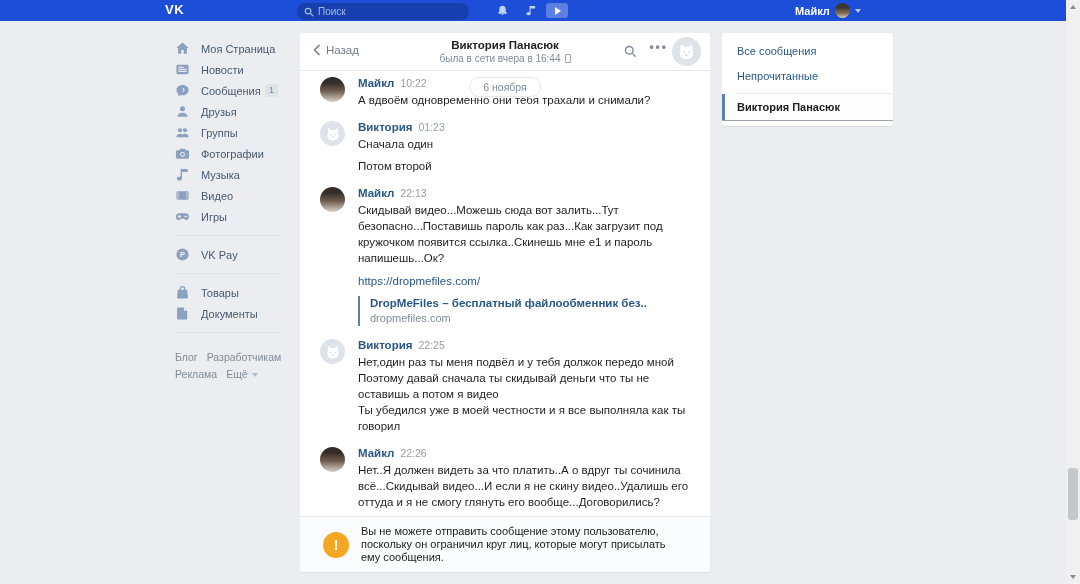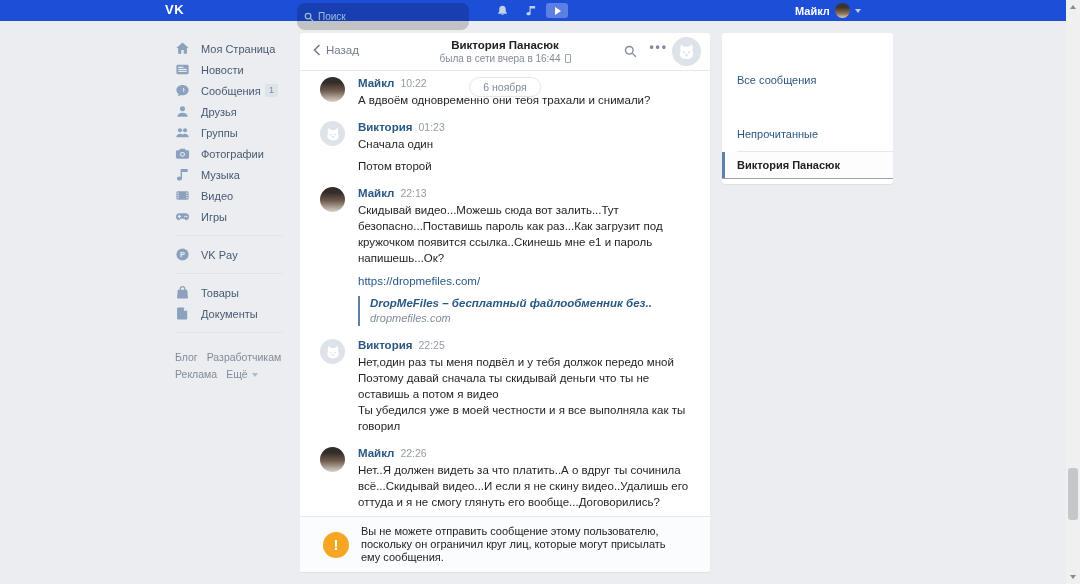--- a/index.html
+++ b/index.html
@@ -2,21 +2,21 @@
 <html><head>
 <meta charset="utf-8">
 <style>
   html,body{margin:0;padding:0;}
   body{width:1080px;height:584px;overflow:hidden;font-family:"Liberation Sans","DejaVu Sans",sans-serif;}
   #app{position:relative;width:1080px;height:584px;background:#ebedf0;overflow:hidden;}
 
   
   .topbar{position:absolute;left:0;top:0;width:1066px;height:21px;background:#1d4ed8;padding-left:48px;}
   .logo{position:absolute;left:165px;top:2px;color:#fff;font-weight:bold;font-size:13px;letter-spacing:.5px;cursor:pointer;}
-  .search{position:absolute;left:297px;top:3px;width:172px;height:27px;border-radius:8px;background:rgba(0,0,0,0.18);display:flex;align-items:center;padding:0 7px;box-sizing:border-box;justify-content:space-between;}
+  .search{position:absolute;left:297px;top:3px;width:172px;height:17px;border-radius:8px;background:rgba(0,0,0,0.18);display:flex;align-items:center;padding:0 7px;box-sizing:border-box;justify-content:space-between;}
   .search .sico{color:#9fbbdb;display:flex;margin-right:4px;}
   .search input{flex:1;background:none;border:0;outline:0;font-size:10px;color:#e6eef7;padding:0;}
   .search input::placeholder{color:#9fbbdb;}
   .tb-ico{position:absolute;display:flex;color:#bdd3ea;cursor:pointer;}
   .tb-bell{left:496px;top:4px;}
   .tb-note{left:525px;top:4px;}
   .tb-video{position:absolute;left:546px;top:3px;width:22px;height:15px;background:rgba(255,255,255,0.28);border-radius:3px;display:flex;align-items:center;justify-content:center;cursor:pointer;}
   .tb-play{width:0;height:0;border-left:6px solid #fff;border-top:4px solid transparent;border-bottom:4px solid transparent;margin-left:1px;}
   .tb-user{position:absolute;left:795px;top:0;height:21px;display:flex;align-items:center;gap:5px;color:#fff;font-size:11px;font-weight:bold;cursor:pointer;}
   .tb-avatar{width:15px;height:15px;border-radius:50%;background:linear-gradient(180deg,#3c342f 30%,#8c7258 70%,#d8cbb9);}
@@ -55,32 +55,32 @@
   .avatar.photo{background:linear-gradient(180deg,#332c29 22%,#6e5a4d 55%,#d9d3ca 100%);}
   .avatar.dog{background:#dde3e8;display:flex;align-items:center;justify-content:center;}
   .avatar.dog svg{width:16px;height:16px;}
   .msg-body{margin-left:13px;min-width:0;flex:1;}
   .msg-head{font-size:11.5px;line-height:14px;}
   .msg-name{color:#2a5885;font-weight:bold;cursor:pointer;}
   .msg-time{color:#959ca5;font-size:10.5px;margin-left:6px;}
   .msg-par{font-size:11.5px;line-height:16px;color:#1f1f1f;white-space:pre-line;margin:2px 0 0;}
   .msg-par + .msg-par{margin-top:6px;}
   .msg-link{display:inline-block;color:#2a5885;font-size:11.5px;margin-top:9px;text-decoration:none;cursor:pointer;}
-  .preview{border-left:2px solid #5b80a6;padding-left:10px;margin-top:7px;font-style:italic;}
+  .preview{border-left:2px solid #5b80a6;padding-left:10px;margin-top:7px;}
   .preview-title{color:#2a5885;font-weight:bold;font-size:11.5px;line-height:15px;cursor:pointer;}
   .preview-domain{color:#818c99;font-size:11px;line-height:15px;}
 
   .notice{position:absolute;left:0;right:0;bottom:0;height:56px;border-top:1px solid #e7e8ec;background:#fbfcfd;display:flex;align-items:center;padding-left:23px;border-radius:0 0 3px 3px;box-sizing:border-box;}
   .notice-icon{width:26px;height:26px;border-radius:50%;background:#f5a623;color:#fff;font-size:15px;font-weight:bold;display:flex;align-items:center;justify-content:center;flex:none;}
   .notice-icon::after{content:"!";}
   .notice-text{margin-left:12px;font-size:11px;line-height:13px;color:#222;white-space:pre-line;}
 
   
   .rightcard{position:absolute;left:722px;top:33px;width:171px;background:#fff;border-radius:3px;box-shadow:0 1px 1px rgba(0,0,0,0.06);padding:6px 0 5px;}
-  .filter{height:25px;line-height:25px;padding-left:15px;font-size:11px;color:#2a5885;cursor:pointer;margin-top:29px;}
+  .filter{height:25px;line-height:25px;padding-left:15px;font-size:11px;color:#2a5885;cursor:pointer;}
   .rc-div{height:1px;background:#e7e8ec;margin:4px 0 0 15px;}
   .active-dialog{position:relative;height:26px;line-height:26px;padding-left:15px;font-size:11px;font-weight:bold;color:#222;border-bottom:1px solid #9aa3ac;background:#fdfdfe;cursor:pointer;}
   .active-dialog::before{content:"";position:absolute;left:0;top:0;bottom:0;width:3px;background:#5e81a8;}
 
   
   .scrollbar{position:absolute;right:0;top:0;width:14px;height:584px;background:#f0f0f1;}
   .sb-up{position:absolute;top:5px;left:4px;width:0;height:0;border-left:3px solid transparent;border-right:3px solid transparent;border-bottom:4px solid #898989;}
   .sb-thumb{position:absolute;left:2px;top:468px;width:10px;height:52px;background:#c5c7c9;border-radius:3px;cursor:pointer;}
   .sb-down{position:absolute;bottom:5px;left:4px;width:0;height:0;border-left:3px solid transparent;border-right:3px solid transparent;border-top:4px solid #898989;}
 </style>

